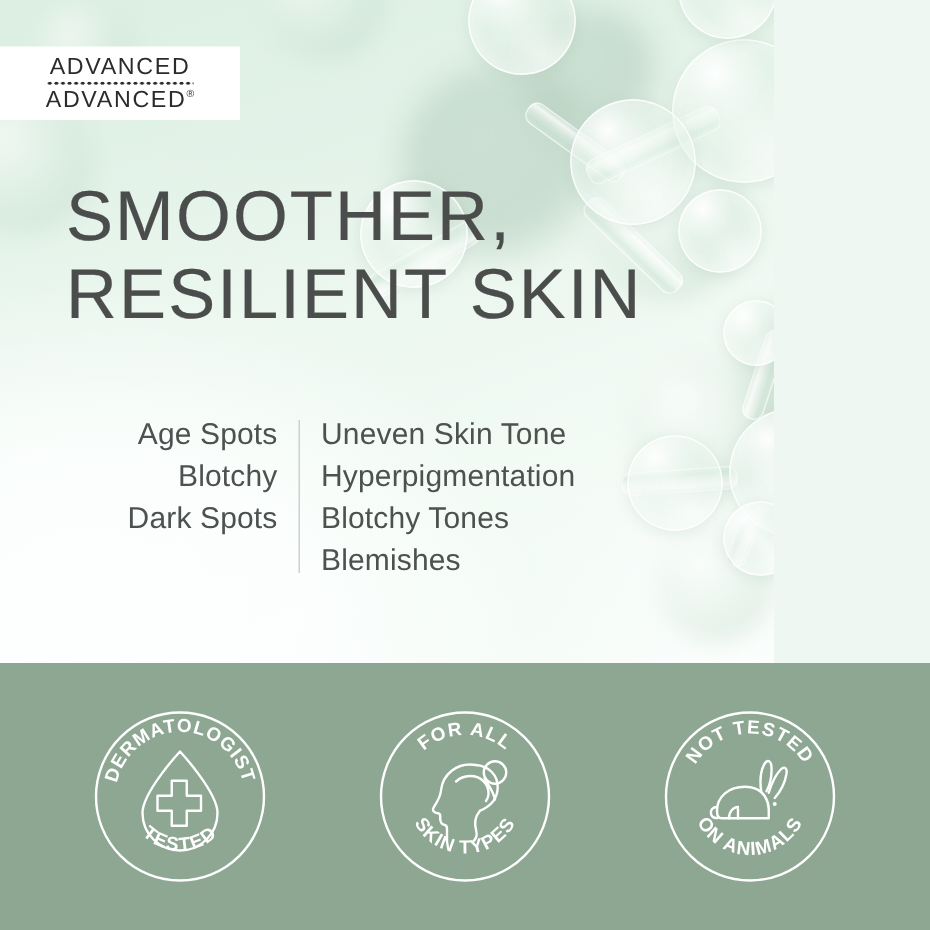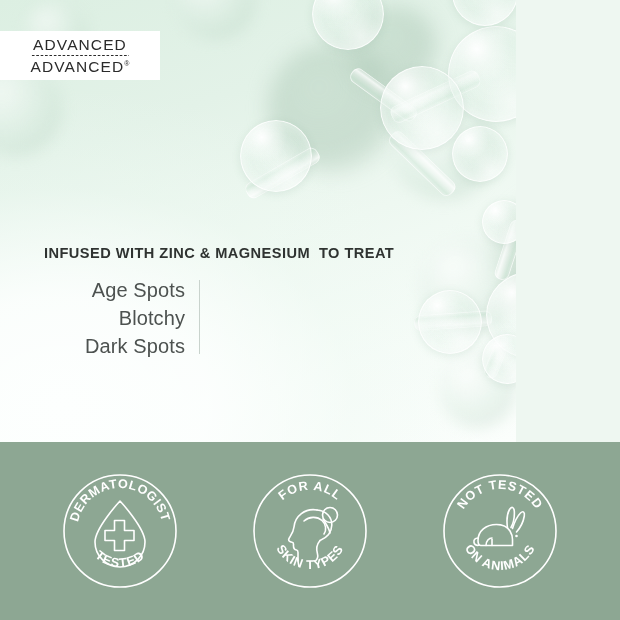--- a/index.html
+++ b/index.html
@@ -226,30 +226,39 @@
     <div class="sphere" style="left:586px; top:300px; width:54px; height:54px;"></div>
     <div class="sphere" style="left:556px; top:402px; width:70px; height:70px;"></div>
     <div class="sphere" style="left:482px; top:200px; width:44px; height:44px;"></div>
 
     <div id="logo-box">
       <div class="logo-line1">ADVANCED</div>
       <div class="logo-dots"></div>
       <div class="logo-line2"><span>ADVANCED</span><span class="logo-reg">®</span></div>
     </div>
 
-
-    <div id="subhead">INFUSED WITH ZINC &amp; MAGNESIUM  TO TREAT</div>
+    <div id="headline">
+      <span class="hl-line">SMOOTHER,</span>
+      <span class="hl-line">RESILIENT SKIN</span>
+    </div>
+
 
     <div id="concerns">
       <div class="col-left">
         <div class="concern-item">Age Spots</div>
         <div class="concern-item">Blotchy</div>
         <div class="concern-item">Dark Spots</div>
       </div>
       <div class="col-divider"></div>
+      <div class="col-right">
+        <div class="concern-item">Uneven Skin Tone</div>
+        <div class="concern-item">Hyperpigmentation</div>
+        <div class="concern-item">Blotchy Tones</div>
+        <div class="concern-item">Blemishes</div>
+      </div>
     </div>
   </div>
 
   <div id="footer">
 
     <div class="badge">
       <svg width="126" height="126" viewBox="0 0 126 126" fill="none" stroke="#ffffff" stroke-width="1.6" stroke-linecap="round" stroke-linejoin="round">
         <defs>
           <path id="arcTop1" d="M 20,63 A 43,43 0 0 1 106,63" fill="none"></path>
           <path id="arcBot1" d="M 27,63 A 36,36 0 0 0 99,63" fill="none"></path>

